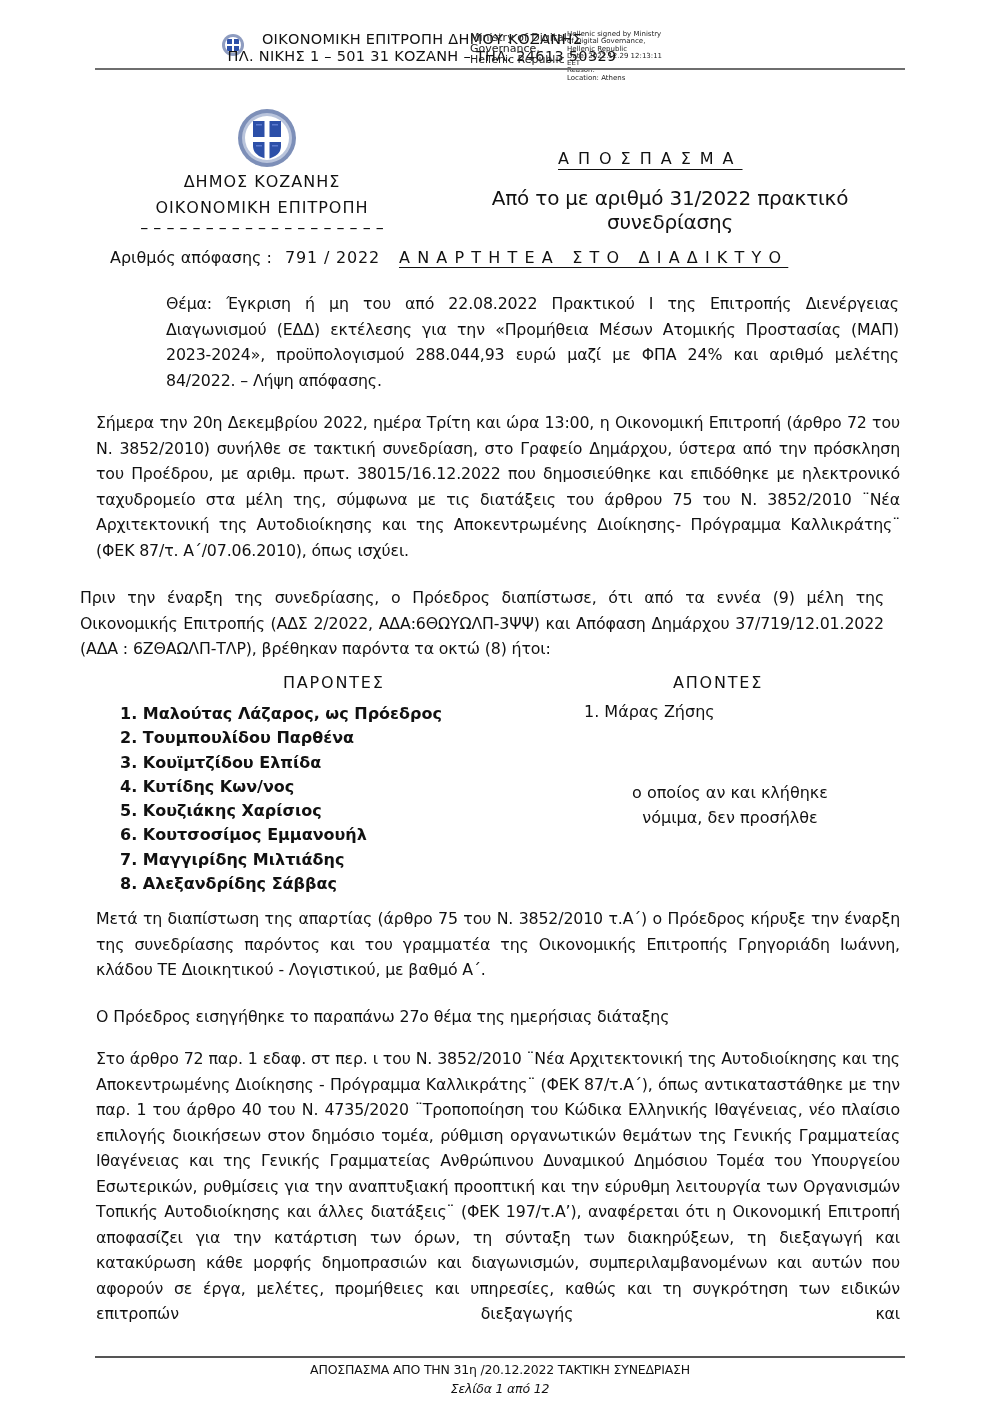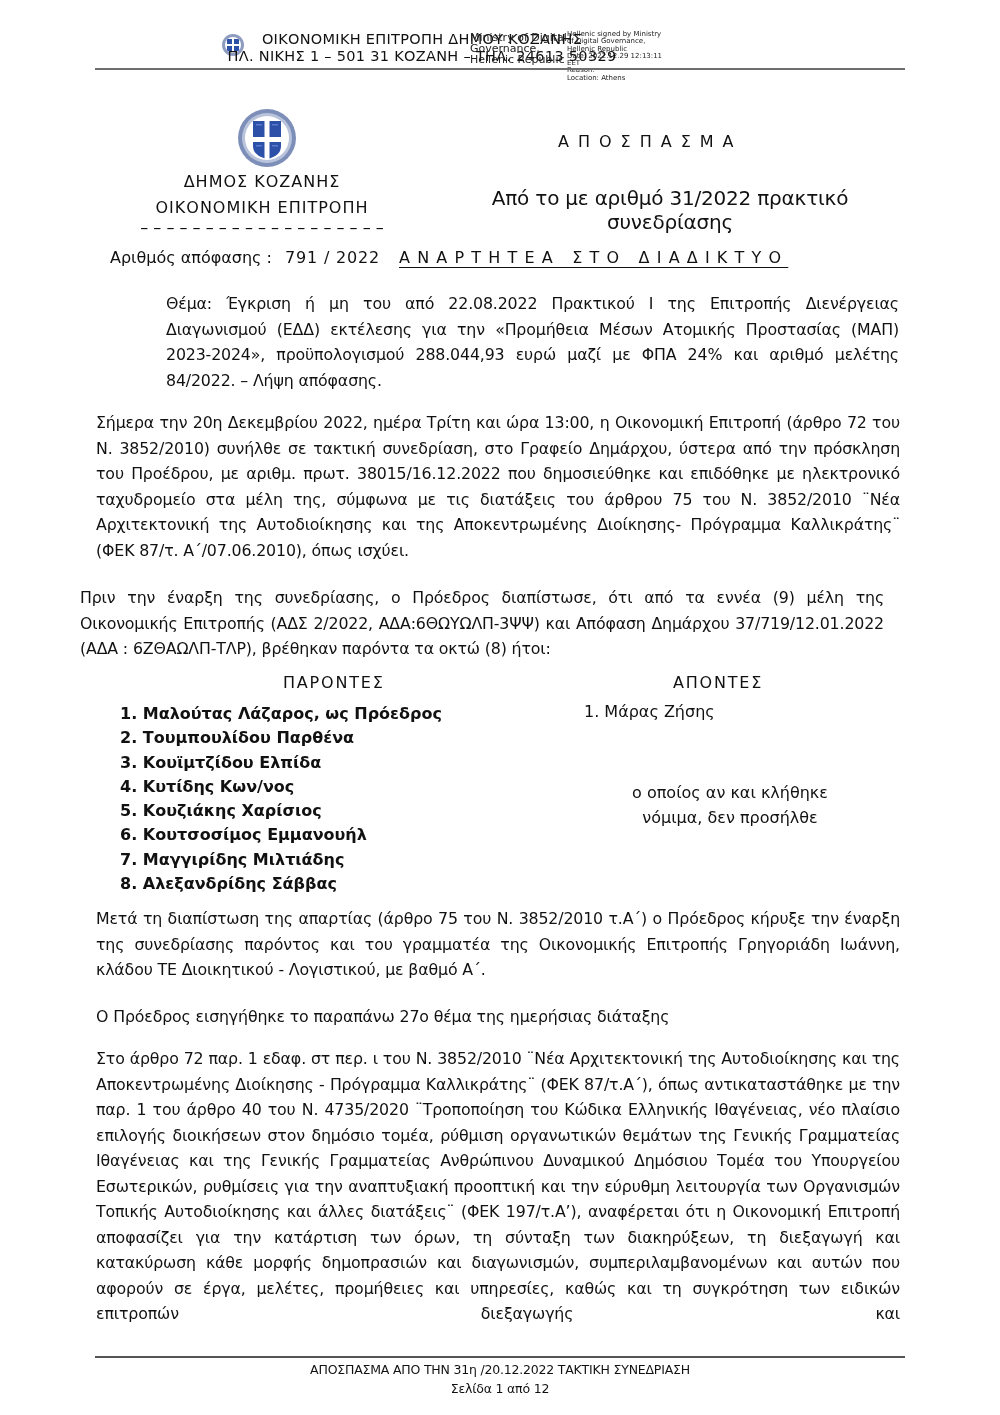--- a/index.html
+++ b/index.html
@@ -5,21 +5,21 @@
   html, body { margin:0; padding:0; background:#ffffff; }
   body { width:1000px; height:1415px; position:relative; overflow:hidden; color:#111; font-family:"DejaVu Sans", sans-serif; }
   .abs { position:absolute; }
   .hdr-title { left:0; width:844px; text-align:center; font-size:14.5px; letter-spacing:0.3px; line-height:17px; }
   .hdr-rule { left:95px; top:68px; width:810px; height:2px; background:#6e6e6e; }
   .sig { left:470px; top:32px; font-size:11px; line-height:11px; color:#222; }
   .sig2 { left:567px; top:31px; font-size:7px; line-height:7.3px; color:#222; }
   .emblem-small { left:221px; top:33px; width:24px; height:24px; }
   .emblem-big { left:237px; top:108px; width:60px; height:60px; }
   .left-col { left:112px; width:300px; text-align:center; font-size:16px; letter-spacing:1px; line-height:24px; }
-  .apospasma { left:558px; top:132px; font-size:16px; letter-spacing:9px; text-underline-offset:5px;text-align:right; }
+  .apospasma { left:558px; top:149px; font-size:16px; letter-spacing:9px; text-decoration:underline; text-underline-offset:5px;text-align:right; }
   .apo-praktiko { left:440px; top:186px; width:460px; text-align:center; font-size:20px; letter-spacing:-0.2px; }
   .decision-row { left:110px; top:248px; font-size:16px; white-space:nowrap; }
   .decision-row .num { letter-spacing:0.8px; }
   .decision-row .post { letter-spacing:7.2px; text-decoration:underline; text-underline-offset:4px; margin-left:14px; }
   .para { position:absolute; font-size:15.8px; line-height:25.5px; text-align:justify; text-align-last:left; letter-spacing:-0.15px; }
   .subject { left:166px; top:291px; width:733px; }
   .p1 { left:96px; top:410px; width:804px; }
   .p2 { left:80px; top:585px; width:804px; }
   .p4 { left:96px; top:906px; width:804px; }
   .p5 { left:96px; top:1004px; width:804px; }
@@ -121,13 +121,13 @@
 </div>
 
 <div class="para p4">Μετά τη διαπίστωση της απαρτίας (άρθρο 75 του Ν. 3852/2010 τ.Α΄) ο Πρόεδρος κήρυξε την έναρξη της συνεδρίασης παρόντος και του γραμματέα της Οικονομικής Επιτροπής Γρηγοριάδη Ιωάννη, κλάδου ΤΕ Διοικητικού - Λογιστικού, με βαθμό Α΄.</div>
 
 <div class="para p5">Ο Πρόεδρος εισηγήθηκε το παραπάνω 27ο θέμα της ημερήσιας διάταξης</div>
 
 <div class="para p6" style="text-align-last:justify;">Στο άρθρο 72 παρ. 1 εδαφ. στ περ. ι του Ν. 3852/2010 ¨Νέα Αρχιτεκτονική της Αυτοδιοίκησης και της Αποκεντρωμένης Διοίκησης - Πρόγραμμα Καλλικράτης¨ (ΦΕΚ 87/τ.Α΄), όπως αντικαταστάθηκε με την παρ. 1 του άρθρο 40 του Ν. 4735/2020 ¨Τροποποίηση του Κώδικα Ελληνικής Ιθαγένειας, νέο πλαίσιο επιλογής διοικήσεων στον δημόσιο τομέα, ρύθμιση οργανωτικών θεμάτων της Γενικής Γραμματείας Ιθαγένειας και της Γενικής Γραμματείας Ανθρώπινου Δυναμικού Δημόσιου Τομέα του Υπουργείου Εσωτερικών, ρυθμίσεις για την αναπτυξιακή προοπτική και την εύρυθμη λειτουργία των Οργανισμών Τοπικής Αυτοδιοίκησης και άλλες διατάξεις¨ (ΦΕΚ 197/τ.Α’), αναφέρεται ότι η Οικονομική Επιτροπή αποφασίζει για την κατάρτιση των όρων, τη σύνταξη των διακηρύξεων, τη διεξαγωγή και κατακύρωση κάθε μορφής δημοπρασιών και διαγωνισμών, συμπεριλαμβανομένων και αυτών που αφορούν σε έργα, μελέτες, προμήθειες και υπηρεσίες, καθώς και τη συγκρότηση των ειδικών επιτροπών διεξαγωγής και</div>
 
 <div class="abs foot-rule"></div>
 <div class="abs footer" style="top:1362px;">ΑΠΟΣΠΑΣΜΑ ΑΠΟ ΤΗΝ 31η /20.12.2022  ΤΑΚΤΙΚΗ  ΣΥΝΕΔΡΙΑΣΗ</div>
-<div class="abs footer" style="top:1381px;">Σελίδα 1 από 12</div>
+<div class="abs footer" style="top:1381px;font-style:italic;">Σελίδα 1 από 12</div>
 
 </body></html>

